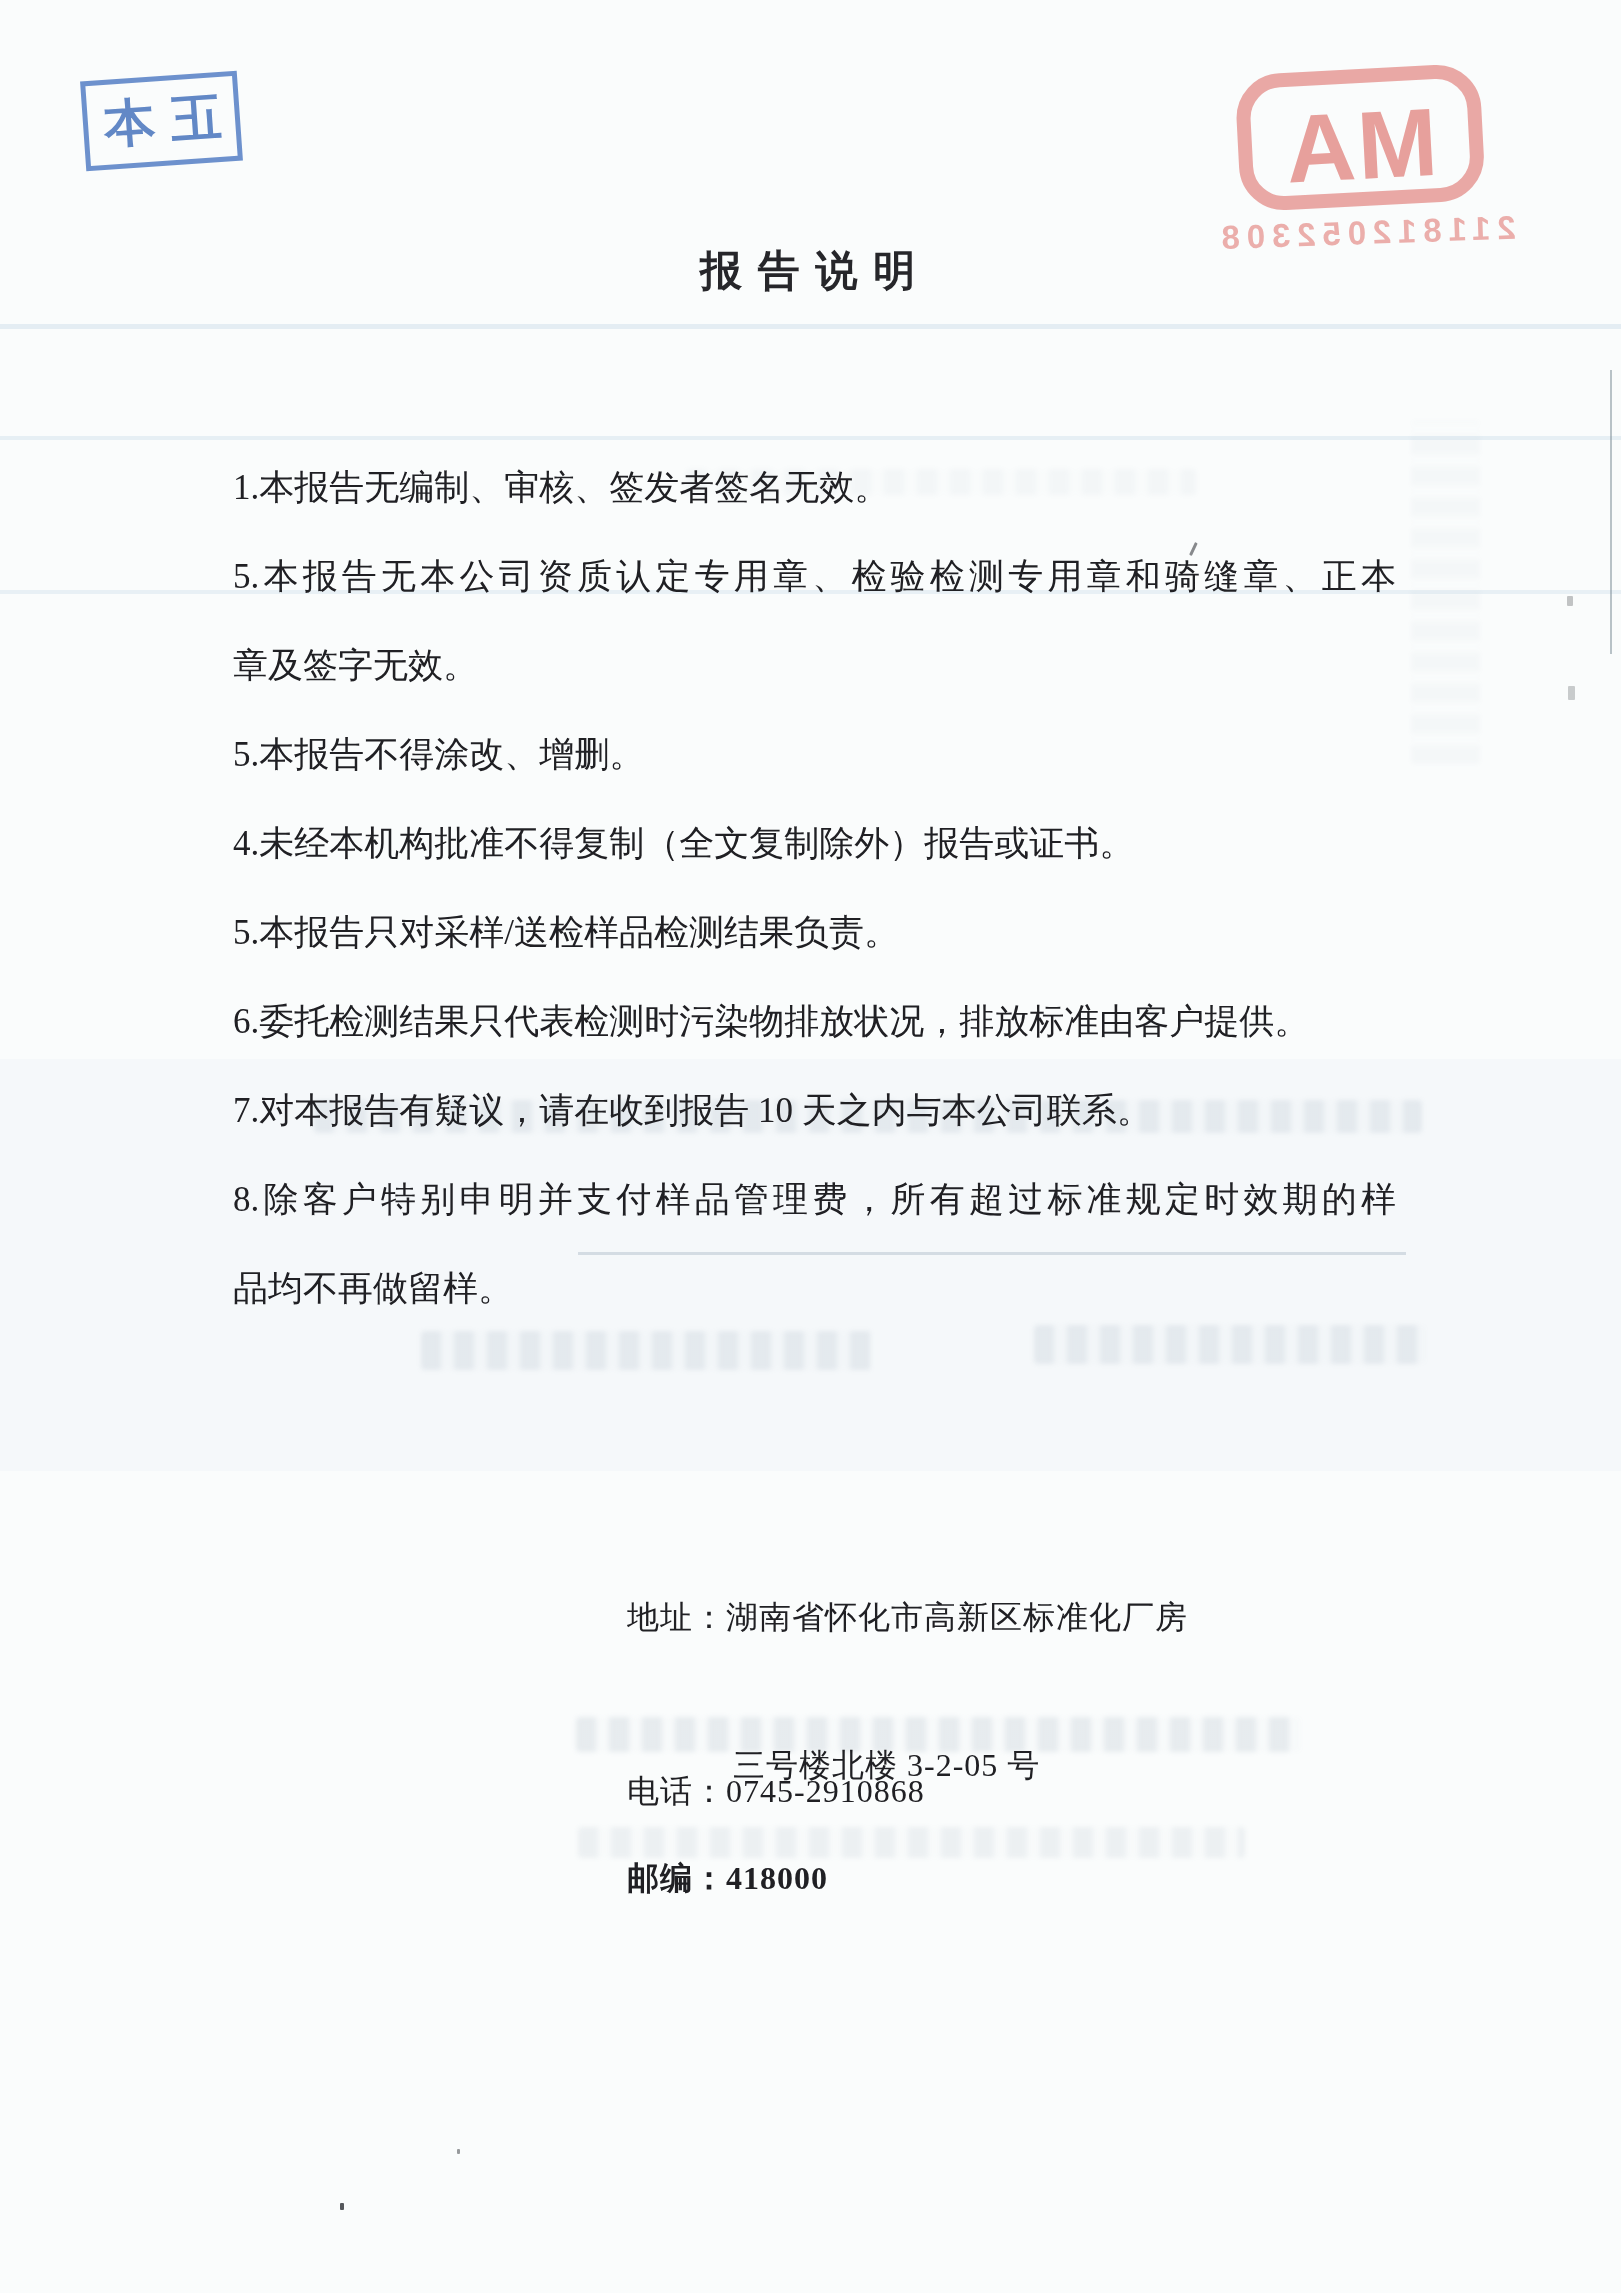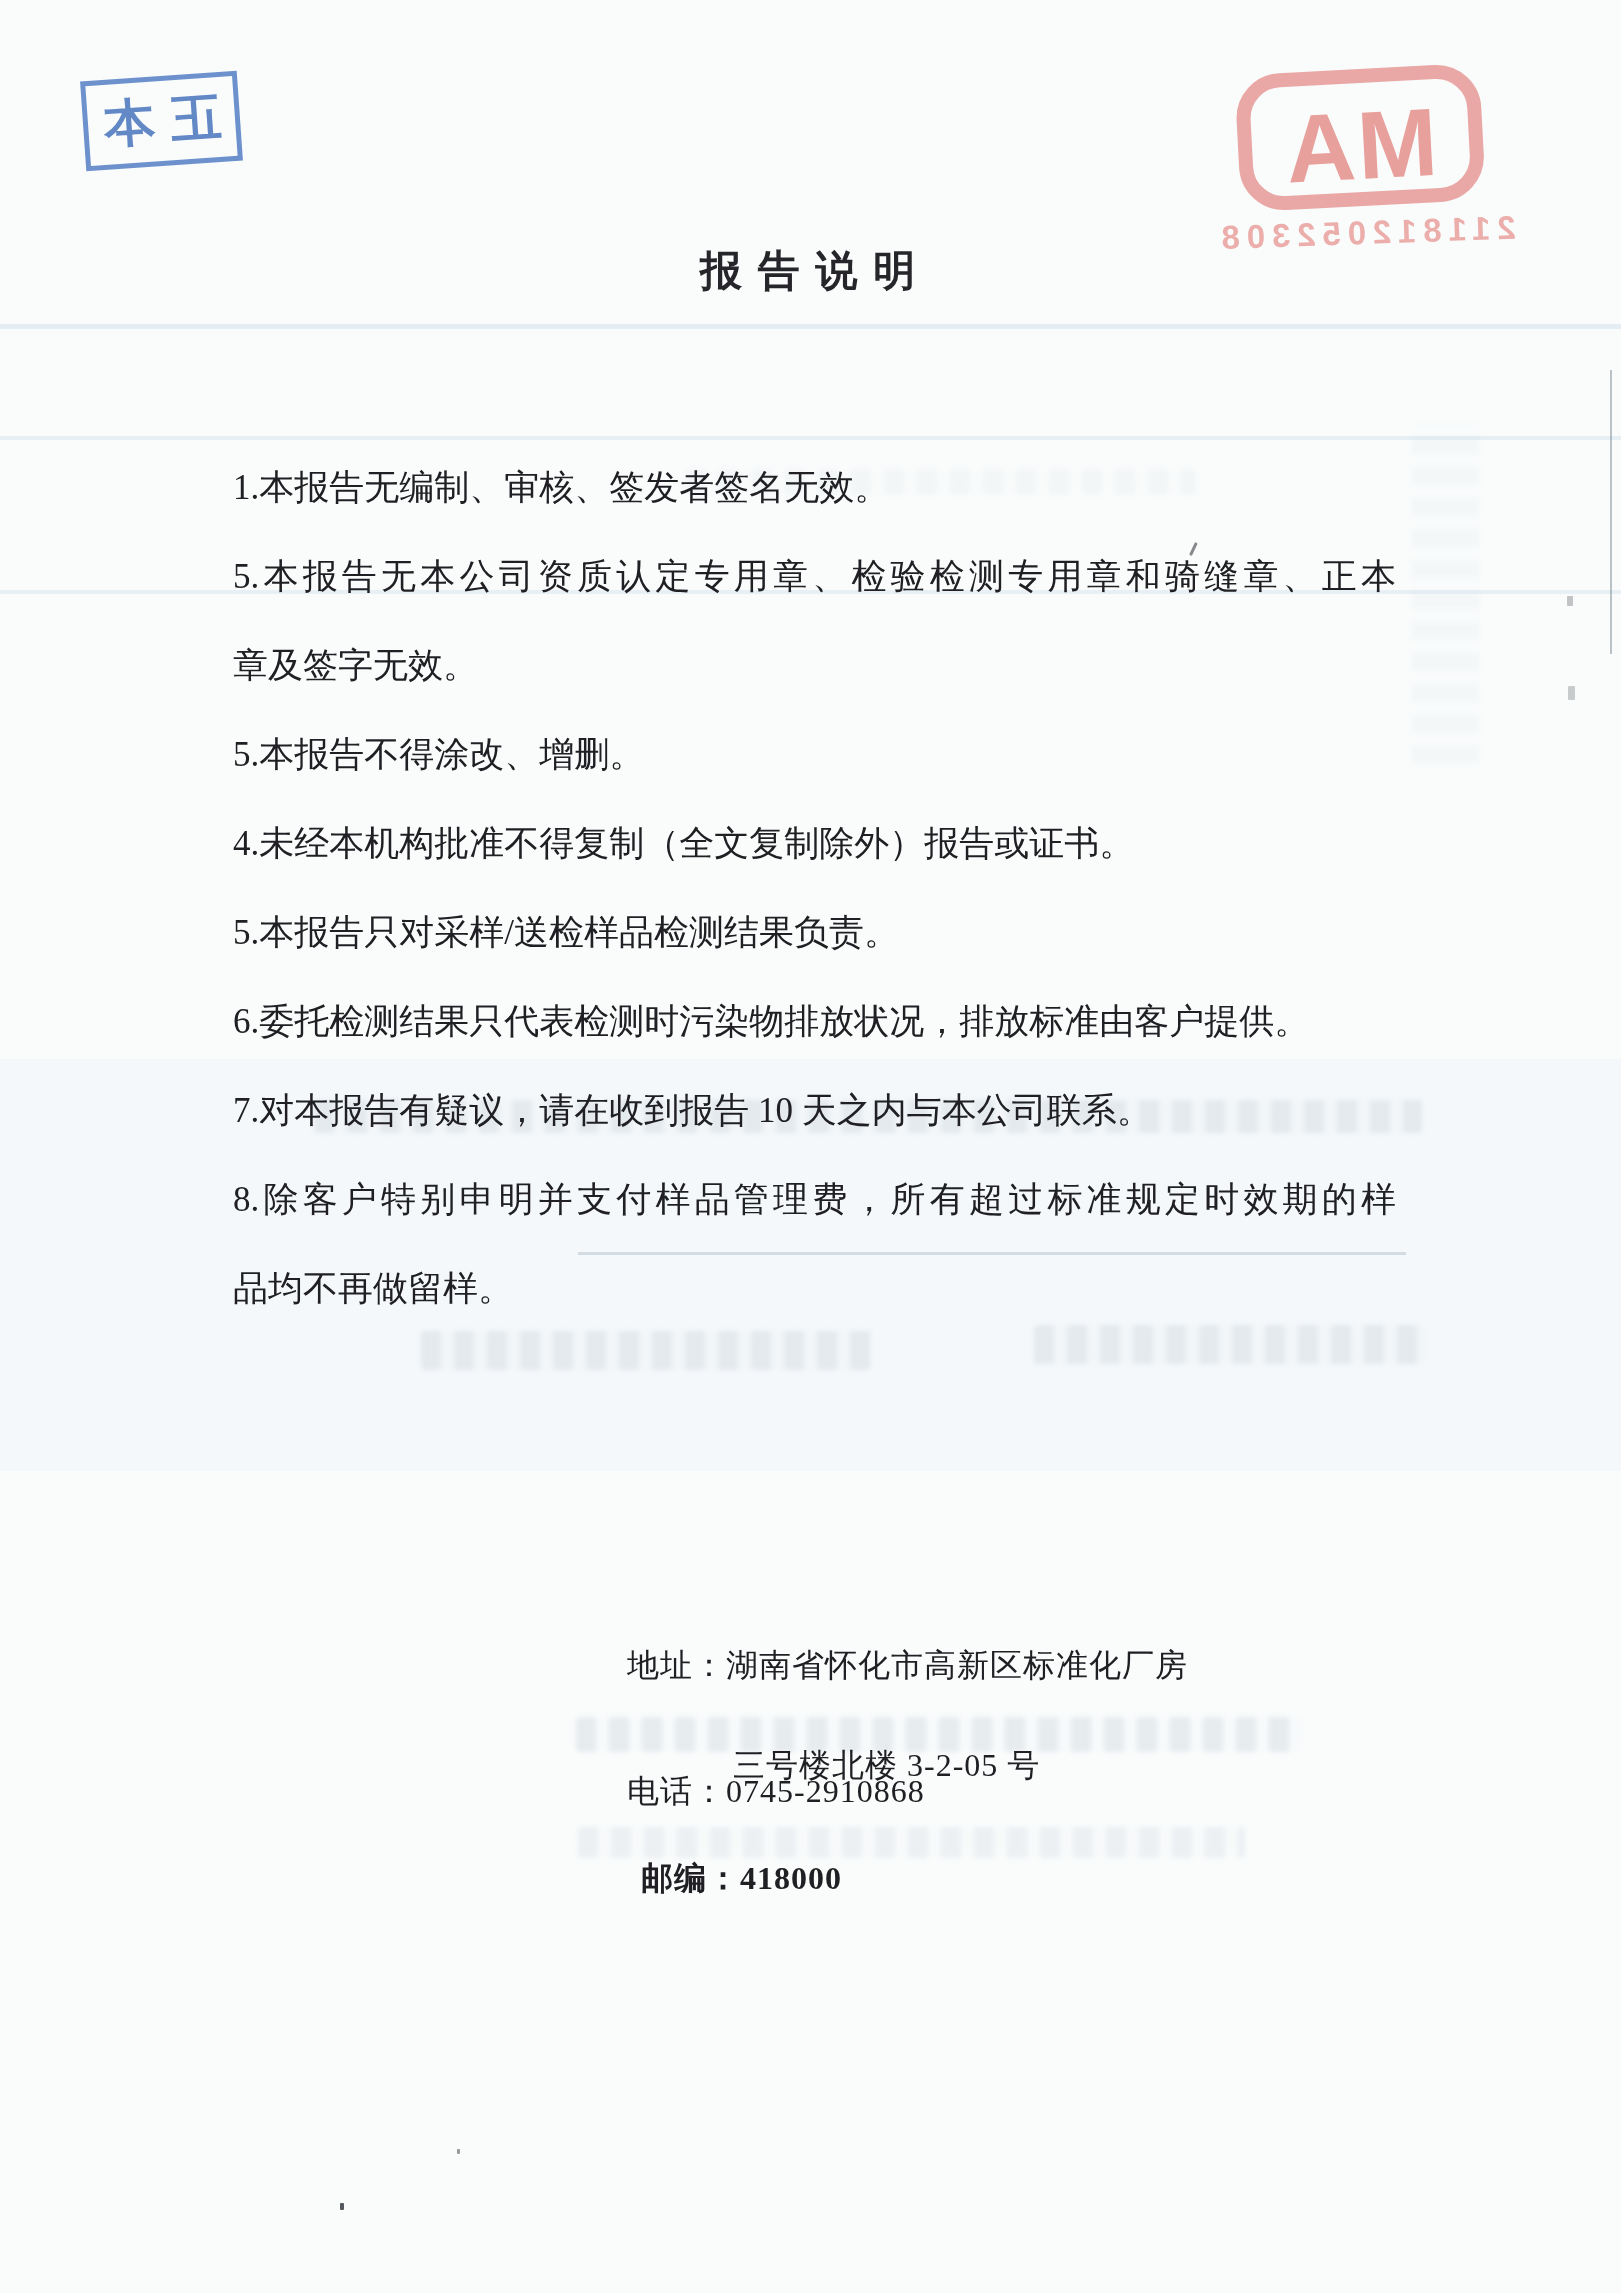--- a/index.html
+++ b/index.html
@@ -32,24 +32,24 @@
   
   .clauses{position:absolute;left:233px;top:443px;width:1163px;}
   .clause-line{
     height:89px;line-height:89px;font-size:35px;white-space:nowrap;
     color:#202024;font-weight:500;
   }
   .clause-line.justify{text-align:justify;text-align-last:justify;}
 
   
   .addr-line{position:absolute;font-size:32px;font-weight:500;color:#202024;letter-spacing:1px;}
-  .addr-0{left:627px;top:1644px;}
+  .addr-0{left:627px;top:1596px;}
   .addr-1{left:733px;top:1744px;}
   .addr-2{left:627px;top:1770px;font-weight:400;}
-  .addr-3{left:627px;top:1857px;font-weight:600;margin-left:14px;}
+  .addr-3{left:627px;top:1857px;font-weight:600;}
 
   
   .stamp-blue{
     position:absolute;left:83px;top:76px;width:157px;height:90px;
     border:5.9px solid rgba(62,110,190,.75);
     transform:rotate(-4deg);
     display:flex;align-items:center;justify-content:center;
     box-sizing:border-box;
   }
   .stamp-blue .mirror{

